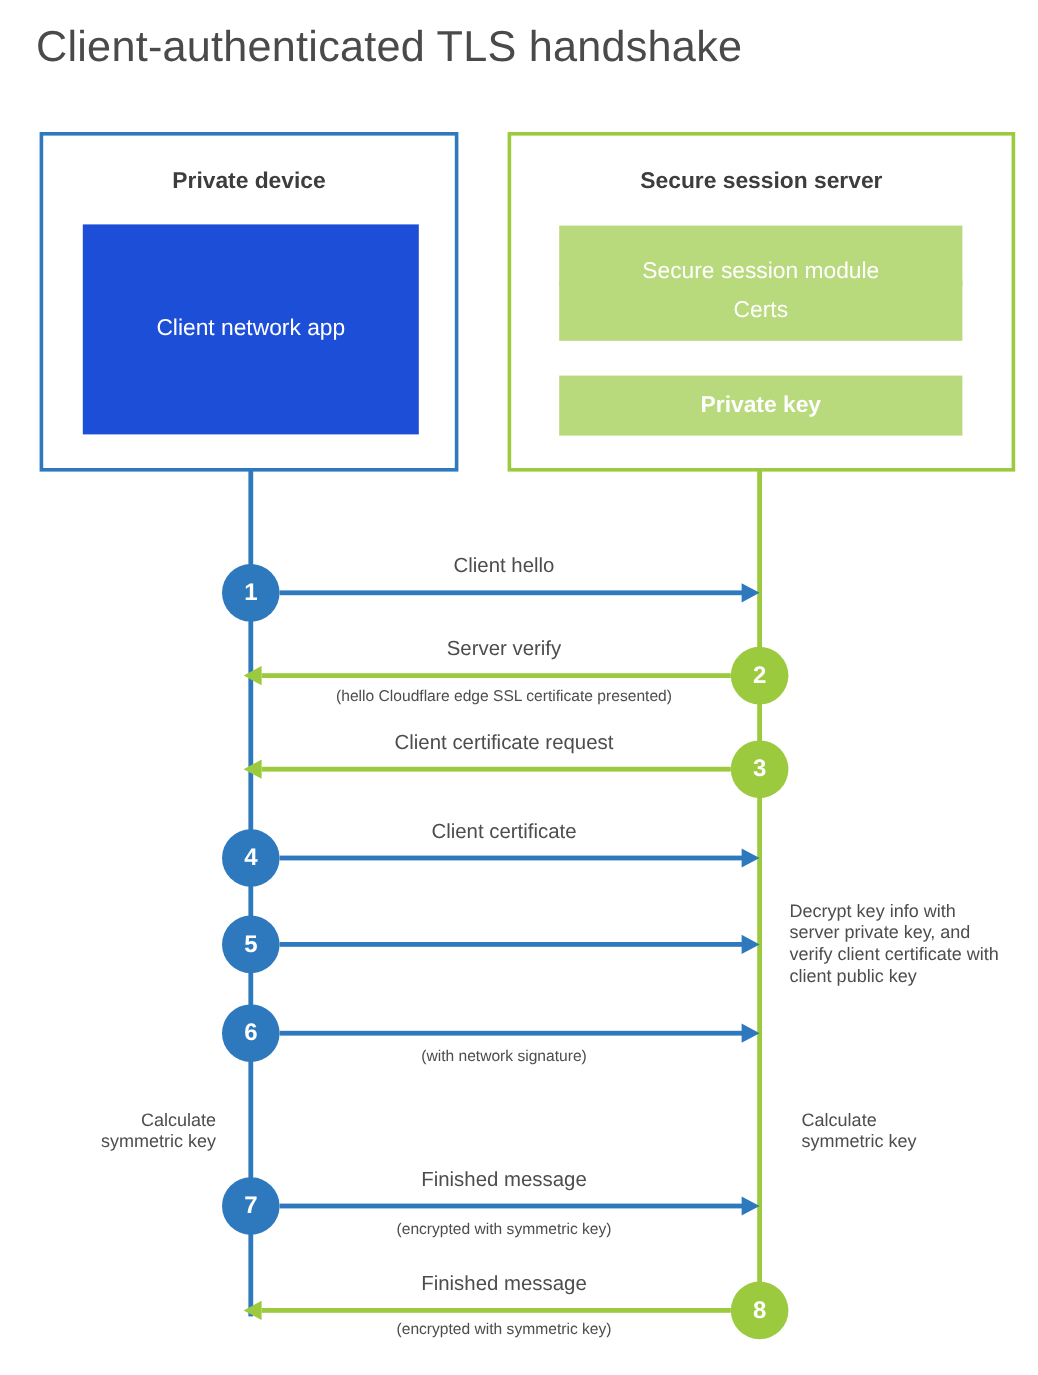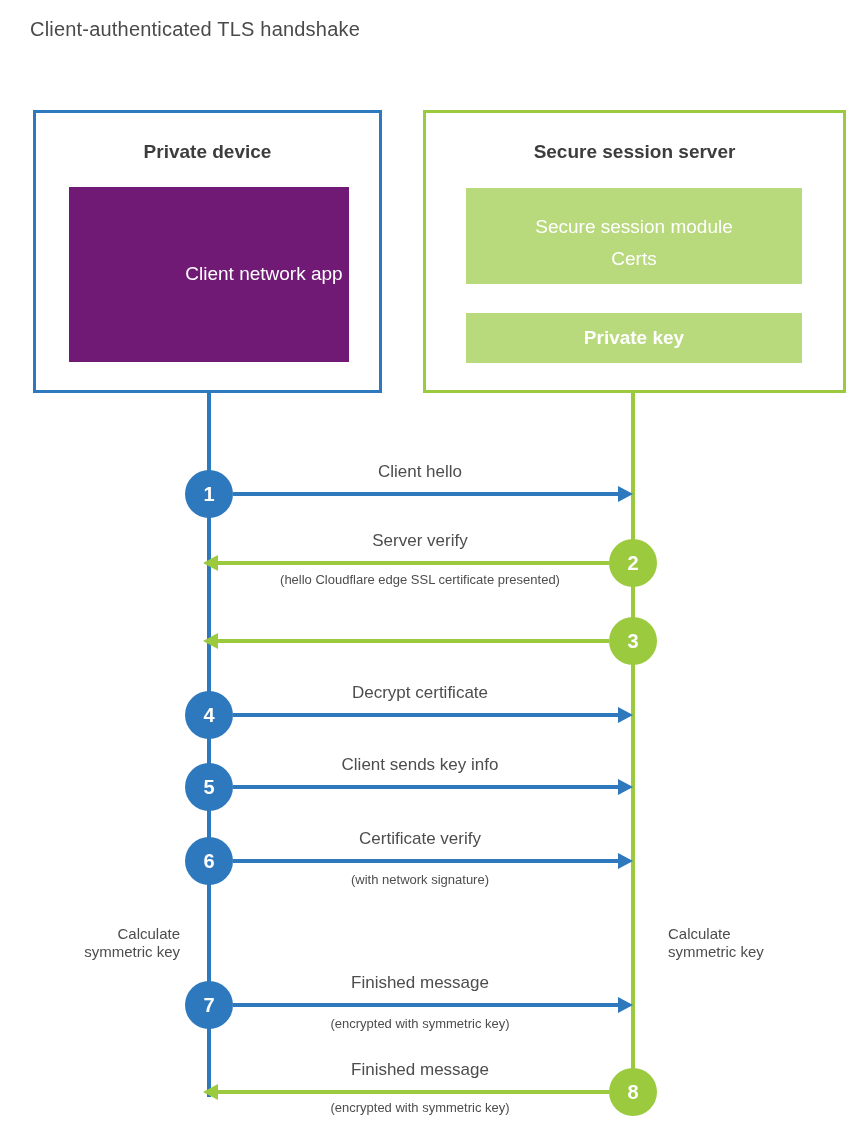--- a/index.html
+++ b/index.html
@@ -1,31 +1,31 @@
 <!DOCTYPE html>
 <html><head>
 <meta charset="utf-8">
 <style>
   html, body { margin: 0; padding: 0; background: #ffffff; }
   body { font-family: "Liberation Sans", "DejaVu Sans", sans-serif; }
   #canvas { position: relative; width: 865px; height: 1146px; background: #fff; overflow: hidden; }
 
   .page-title {
     position: absolute; left: 30px; top: 18px;
-    font-size: 20px; font-weight: 300; color: #4a4a4a; letter-spacing: 0.2px;
+    font-size: 36px; font-weight: 300; color: #4a4a4a; letter-spacing: 0.2px;
   }
 
   
   .actor-box { position: absolute; top: 110px; height: 277px; background: #fff; border: 3px solid; }
   .actor-box.client { left: 33px;  width: 343px; border-color: #2e78bd; }
   .actor-box.server { left: 423px; width: 417px; border-color: #9bca3e; }
   .actor-heading { position: absolute; top: 28px; left: 0; right: 0; text-align: center;
     font-size: 19px; font-weight: 700; color: #3d3d3d; }
   .client-app-rect { position: absolute; left: 33px; top: 74px; width: 280px; height: 175px;
-    background: #701a75; display: flex; align-items: center; justify-content: flex-end; }
+    background: #1d4ed8; display: flex; align-items: center; justify-content: center; }
   .client-app-rect .txt { width: 170px; text-align: center; color: #fff; font-size: 19px; line-height: 1.4; }
   .server-bar { position: absolute; left: 40px; width: 336px; height: 50px; background: #b9d97d;
     display: flex; align-items: center; justify-content: center; color: #fff; font-size: 19px; }
   .server-bar.b0 { top: 75px; align-items: flex-end; }
   .server-bar.b1 { top: 121px; }
   .server-bar.b2 { top: 200px; font-weight: bold; }
 
   
   .lifeline { position: absolute; width: 4px; top: 390px; z-index: 1; }
   .lifeline.blue  { left: 207px; height: 707px; background: #2e78bd; }
@@ -90,48 +90,48 @@
   <div class="arrow-line blue" style="left:233px;top:492px;width:386px"></div>
   <div class="arrow-head right" style="left:618px;top:486px"></div>
   <div class="circle blue" style="left:185px;top:470px">1</div>
 
   <div class="msg-label" style="top:531px">Server verify</div>
   <div class="arrow-line green" style="left:218px;top:561px;width:391px"></div>
   <div class="arrow-head left" style="left:203px;top:555px"></div>
   <div class="msg-sub" style="top:572px">(hello Cloudflare edge SSL certificate presented)</div>
   <div class="circle green" style="left:609px;top:539px">2</div>
 
+  <div class="msg-label" style="top:609px">Client certificate request</div>
   <div class="arrow-line green" style="left:218px;top:639px;width:391px"></div>
   <div class="arrow-head left" style="left:203px;top:633px"></div>
   <div class="circle green" style="left:609px;top:617px">3</div>
 
-  <div class="msg-label" style="top:683px">Decrypt certificate</div>
+  <div class="msg-label" style="top:683px">Client certificate</div>
   <div class="arrow-line blue" style="left:233px;top:713px;width:386px"></div>
   <div class="arrow-head right" style="left:618px;top:707px"></div>
   <div class="circle blue" style="left:185px;top:691px">4</div>
 
-  <div class="msg-label" style="top:755px">Client sends key info</div>
   <div class="arrow-line blue" style="left:233px;top:785px;width:386px"></div>
   <div class="arrow-head right" style="left:618px;top:779px"></div>
   <div class="circle blue" style="left:185px;top:763px">5</div>
 
-  <div class="msg-label" style="top:829px">Certificate verify</div>
   <div class="arrow-line blue" style="left:233px;top:859px;width:386px"></div>
   <div class="arrow-head right" style="left:618px;top:853px"></div>
   <div class="msg-sub" style="top:872px">(with network signature)</div>
   <div class="circle blue" style="left:185px;top:837px">6</div>
 
   <div class="msg-label" style="top:973px">Finished message</div>
   <div class="arrow-line blue" style="left:233px;top:1003px;width:386px"></div>
   <div class="arrow-head right" style="left:618px;top:997px"></div>
   <div class="msg-sub" style="top:1016px">(encrypted with symmetric key)</div>
   <div class="circle blue" style="left:185px;top:981px">7</div>
 
   <div class="msg-label" style="top:1060px">Finished message</div>
   <div class="arrow-line green" style="left:218px;top:1090px;width:391px"></div>
   <div class="arrow-head left" style="left:203px;top:1084px"></div>
   <div class="msg-sub" style="top:1100px">(encrypted with symmetric key)</div>
   <div class="circle green" style="left:609px;top:1068px">8</div>
 
+  <div class="side-note note-decrypt">Decrypt key info with server private key, and verify client certificate with client public key</div>
   <div class="side-note note-calc-left">Calculate symmetric key</div>
   <div class="side-note note-calc-right">Calculate symmetric key</div>
 
 </div>
 
 </body></html>

